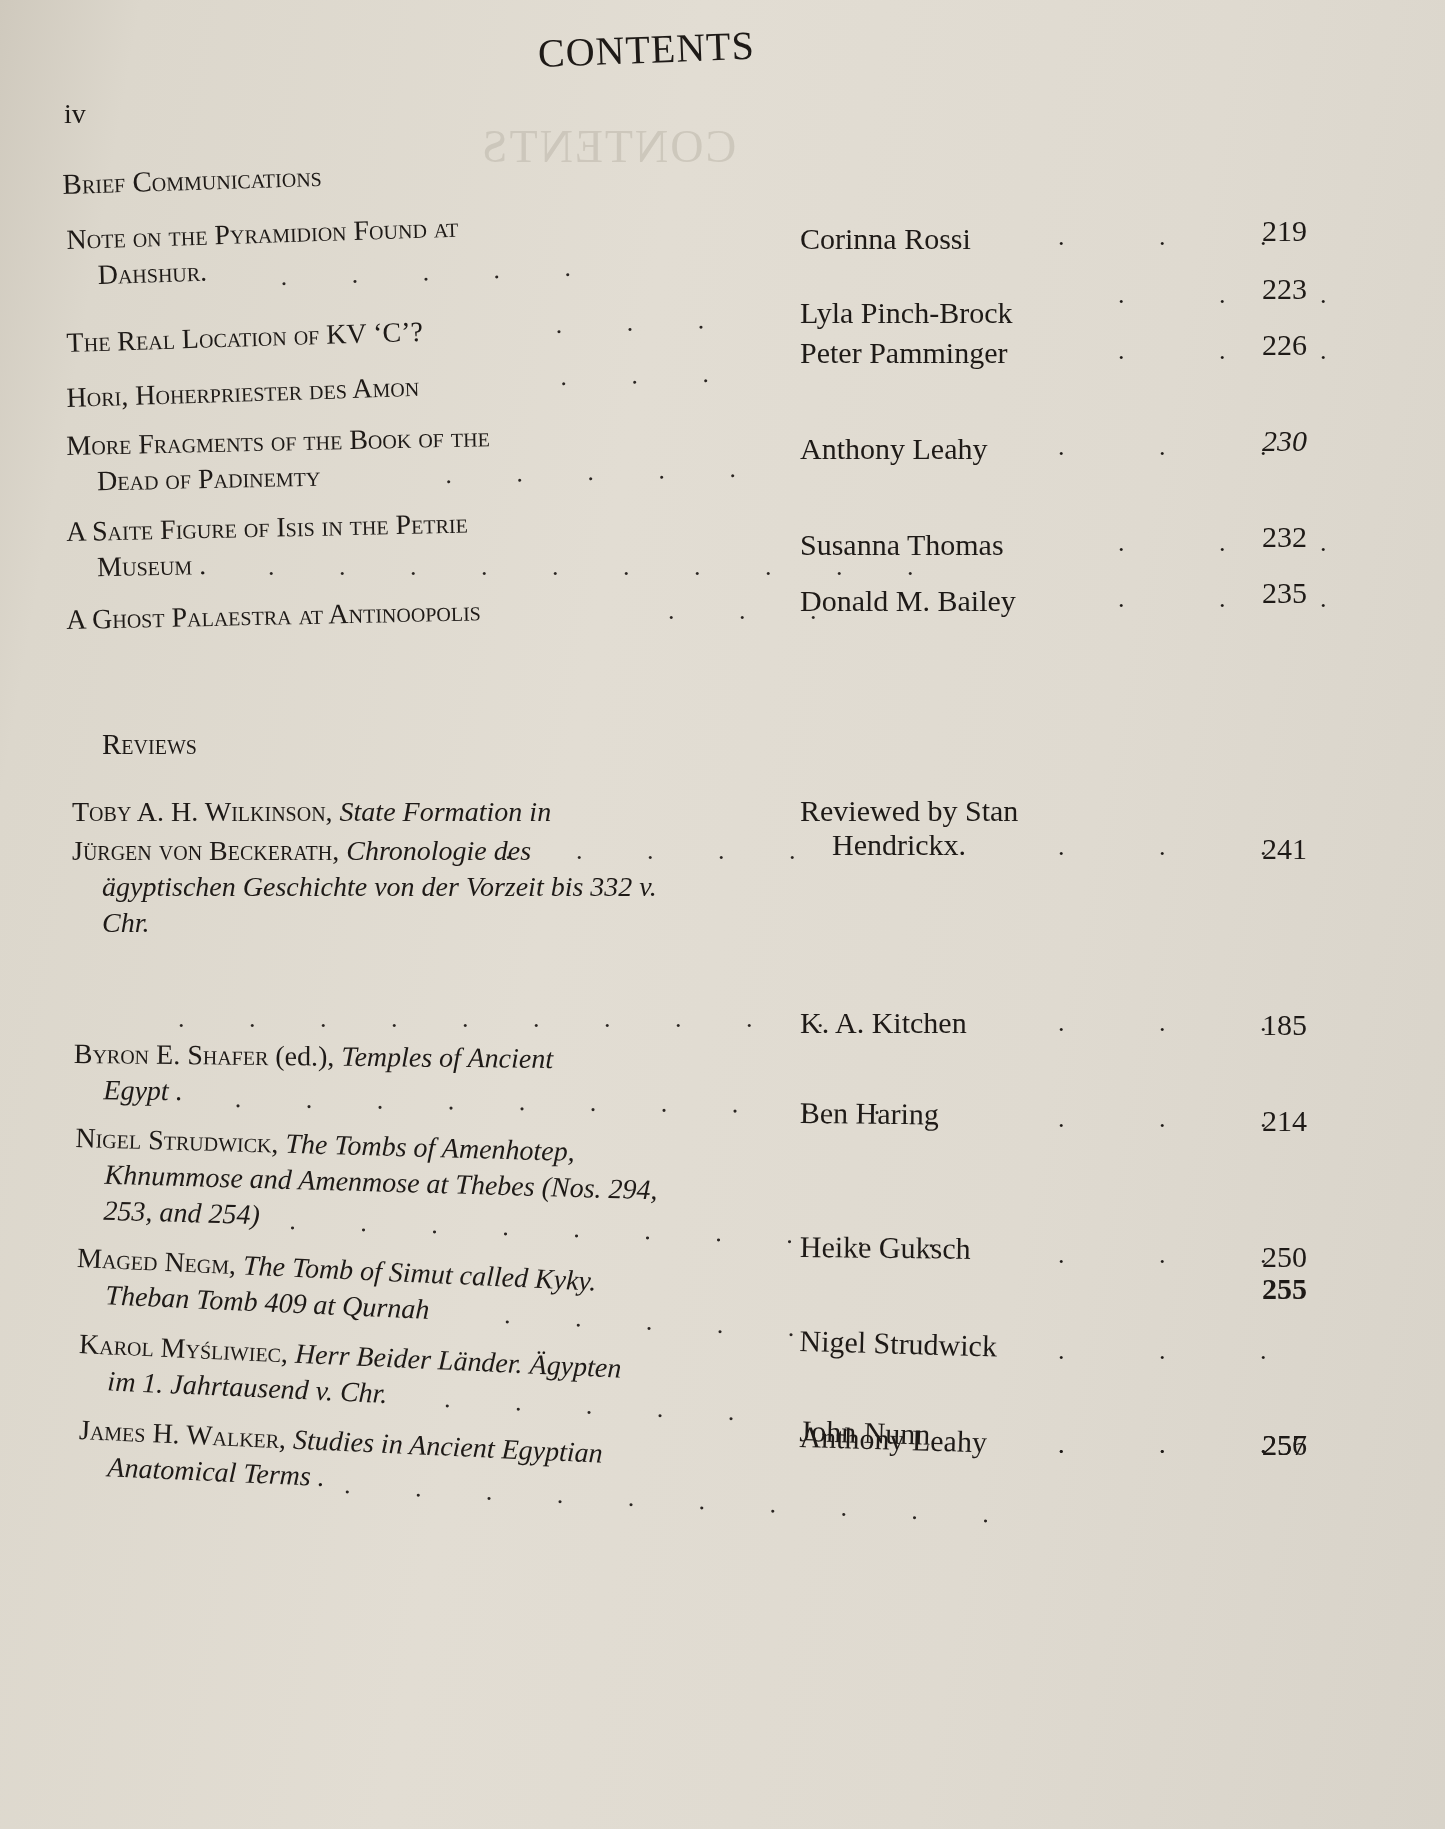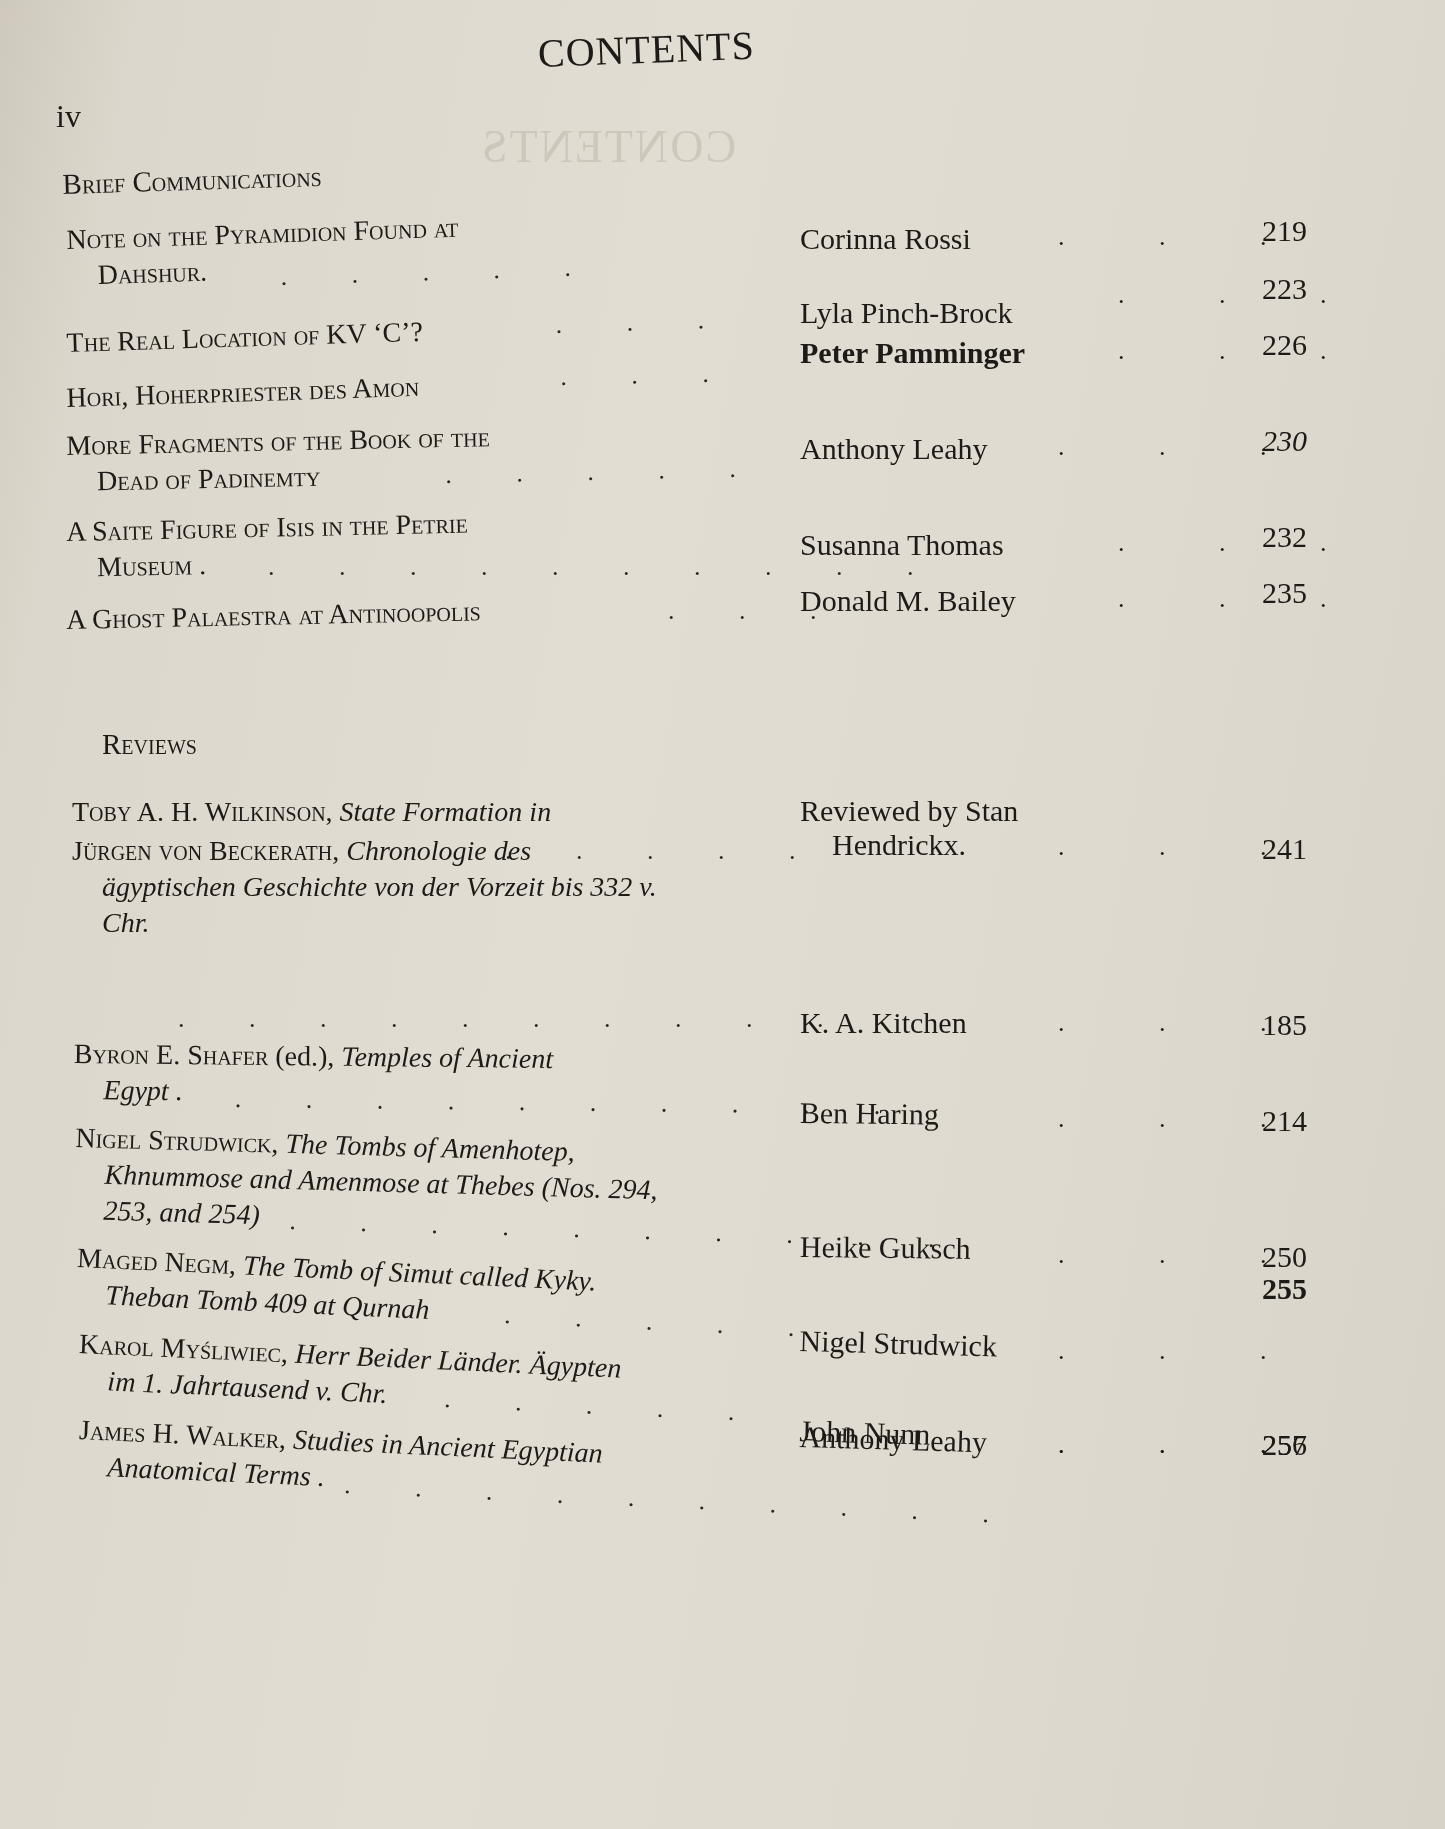--- a/index.html
+++ b/index.html
@@ -9,21 +9,21 @@
     font-family: "Liberation Serif", "DejaVu Serif", serif;
     color:#1e1a17;
     position:relative;
   }
   .page { position:absolute; left:0; top:0; width:1445px; height:1829px; }
   .ghost {
     position:absolute; color:#bdb7ab; opacity:0.55; font-variant:small-caps;
     transform:scaleX(-1); font-size:46px; letter-spacing:2px;
   }
   .title { position:absolute; left:538px; top:30px; font-size:40px; letter-spacing:1px; transform:rotate(-2.2deg); transform-origin:left center; }
-  .folio { position:absolute; left:56px; top:98px; font-size:32px; }
+  .folio { position:absolute; left:64px; top:98px; font-size:28px; }
   .section-head { position:absolute; font-variant:small-caps; font-size:29px; }
   .entry { position:absolute; left:0; width:1445px; }
   .etitle {
     position:absolute; left:66px; width:700px; font-size:28px; line-height:36px;
   }
   .etitle .sc { font-variant:small-caps; }
   .etitle .it { font-style:italic; }
   .etitle .line2 { padding-left:30px; display:block; }
   .leader { position:absolute; font-size:26px; letter-spacing:29px; color:#2a2522; white-space:nowrap; }
   .author { position:absolute; left:800px; font-size:30px; white-space:nowrap; }
@@ -67,21 +67,21 @@
     <div class="author" style="top:280px;margin-top:16px;">Lyla Pinch-Brock</div>
     <div class="adots" style="left:1118px; top:280px;">. . .</div>
     <div class="pagenum" style="top:272px;">223</div>
   </div>
 
   <div class="entry">
     <div class="etitle skew-a" style="top:380px;">
       <span class="sc">Hori, Hoherpriester des Amon</span>
     </div>
     <div class="leader skew-b" style="left:560px; top:362px;">. . .</div>
-    <div class="author" style="top:336px;font-weight:bold;">Peter Pamminger</div>
+    <div class="author" style="top:336px;">Peter Pamminger</div>
     <div class="adots" style="left:1118px; top:336px;">. . .</div>
     <div class="pagenum" style="top:328px;">226</div>
   </div>
 
   <div class="entry">
     <div class="etitle skew-b" style="top:428px;">
       <span class="sc">More Fragments of the Book of the</span>
       <span class="sc line2">Dead of Padinemty</span>
     </div>
     <div class="leader skew-b" style="left:445px; top:460px;">. . . . .</div>

